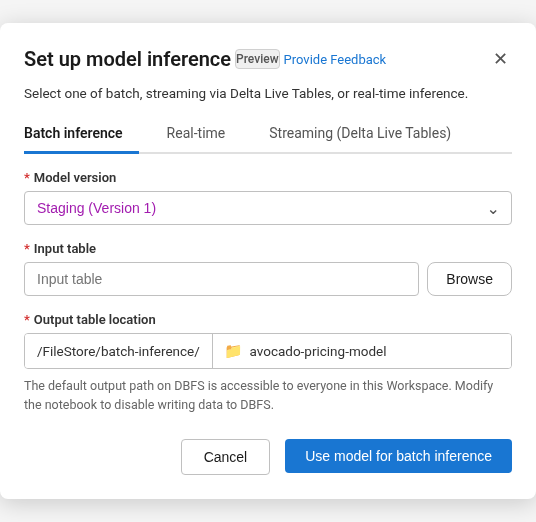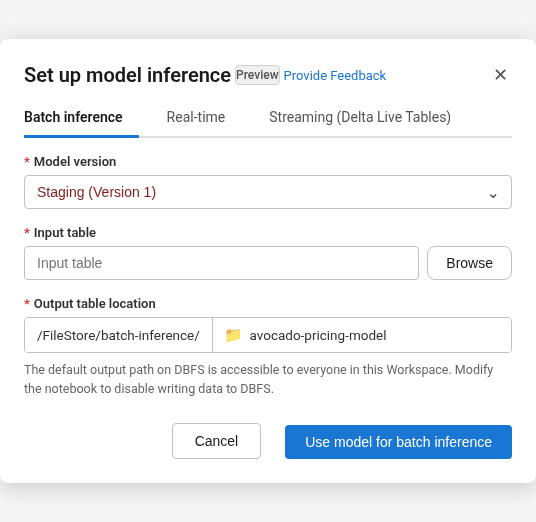--- a/index.html
+++ b/index.html
@@ -106,21 +106,21 @@
     }
     .select-wrapper {
       position: relative;
     }
     .select-control {
       width: 100%;
       border: 1px solid #c0c0c0;
       border-radius: 4px;
       padding: 8px 36px 8px 12px;
       font-size: 14px;
-      color: #7f1d1d;
+      color: #a21caf;
       background: #fff;
       appearance: none;
       cursor: pointer;
       outline: none;
     }
     .select-arrow {
       position: absolute;
       right: 12px;
       top: 50%;
       transform: translateY(-50%);
@@ -185,23 +185,23 @@
     }
     .hint-text {
       font-size: 12.5px;
       color: #666;
       margin-top: 8px;
       line-height: 1.5;
     }
     .footer {
       display: flex;
       justify-content: flex-end;
-      gap: 24px;
+      gap: 15px;
       margin-top: 24px;
-      align-items: flex-end;
+      align-items: flex-start;
     }
     .cancel-btn {
       background: #fff;
       border: 1px solid #c0c0c0;
       border-radius: 4px;
       padding: 9px 22px;
       font-size: 14px;
       color: #1a1a1a;
       cursor: pointer;
     }
@@ -220,20 +220,21 @@
 <body>
 
 <div class="modal">
   <div class="modal-header">
     <span class="modal-title">Set up model inference</span>
     <span class="preview-badge">Preview</span>
     <a class="feedback-link">Provide Feedback</a>
     <button class="close-btn">✕</button>
   </div>
 
+  <p class="subtitle">Select one of batch, streaming via Delta Live Tables, or real-time inference.</p>
 
   <div class="tabs">
     <div class="tab active">Batch inference</div>
     <div class="tab">Real-time</div>
     <div class="tab">Streaming (Delta Live Tables)</div>
   </div>
 
 
   <div class="field-group">
     <div class="field-label">

